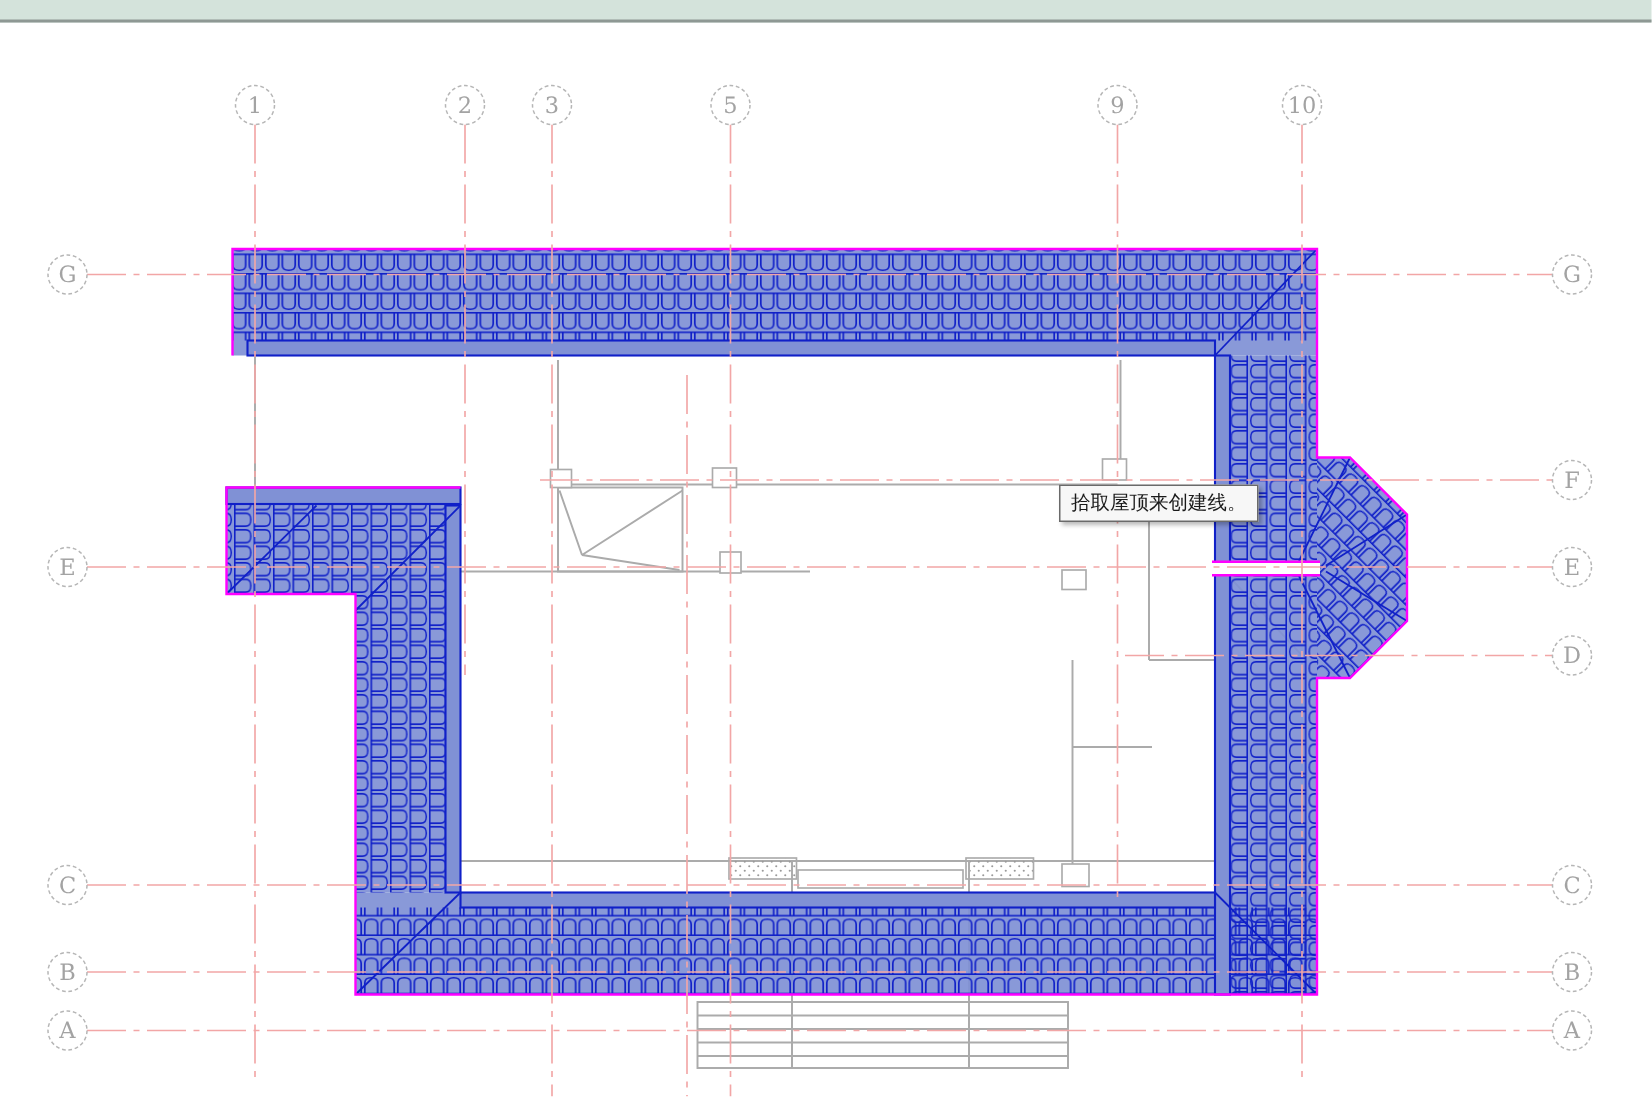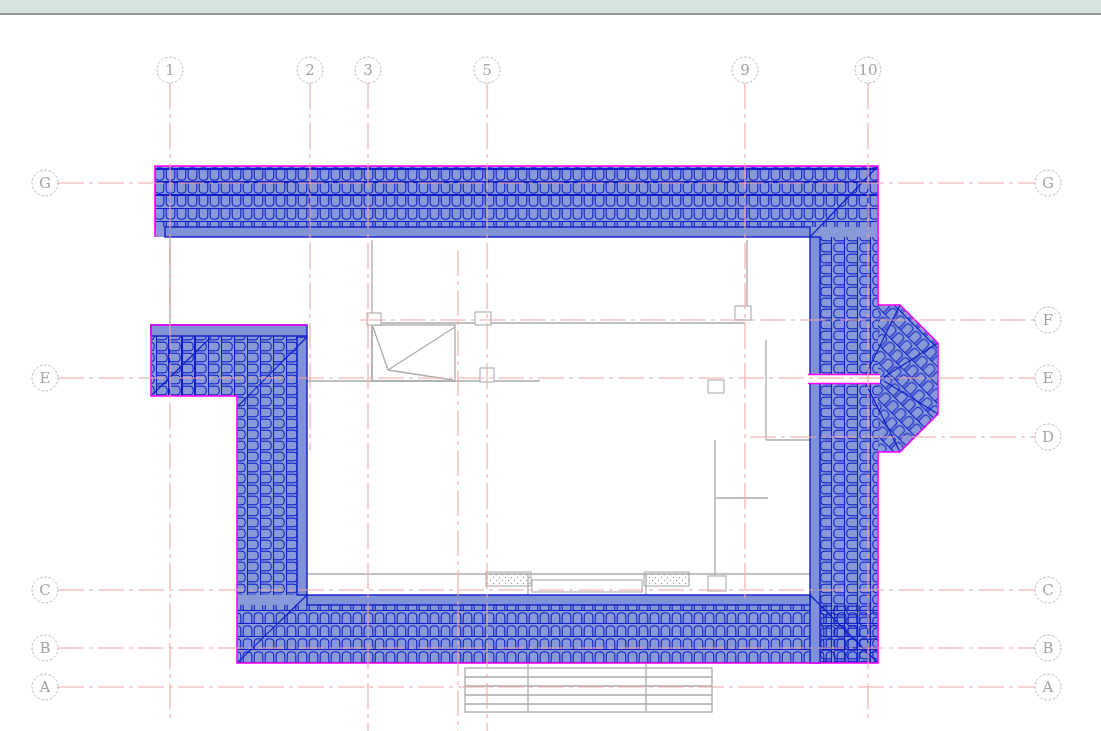--- a/index.html
+++ b/index.html
@@ -206,13 +206,14 @@
         <circle cx="1048" cy="648" r="13" class="bubble"></circle>
         <text x="1048" y="653" class="bubble-label">B</text>
         <line x1="58" y1="687" x2="1035" y2="687" class="gridline"></line>
         <circle cx="45" cy="687" r="13" class="bubble"></circle>
         <text x="45" y="692" class="bubble-label">A</text>
         <circle cx="1048" cy="687" r="13" class="bubble"></circle>
         <text x="1048" y="692" class="bubble-label">A</text>
       </g>
   </svg>
 
+  <div class="tooltip">拾取屋顶来创建线。</div>
 </div>
 
 </body></html>

